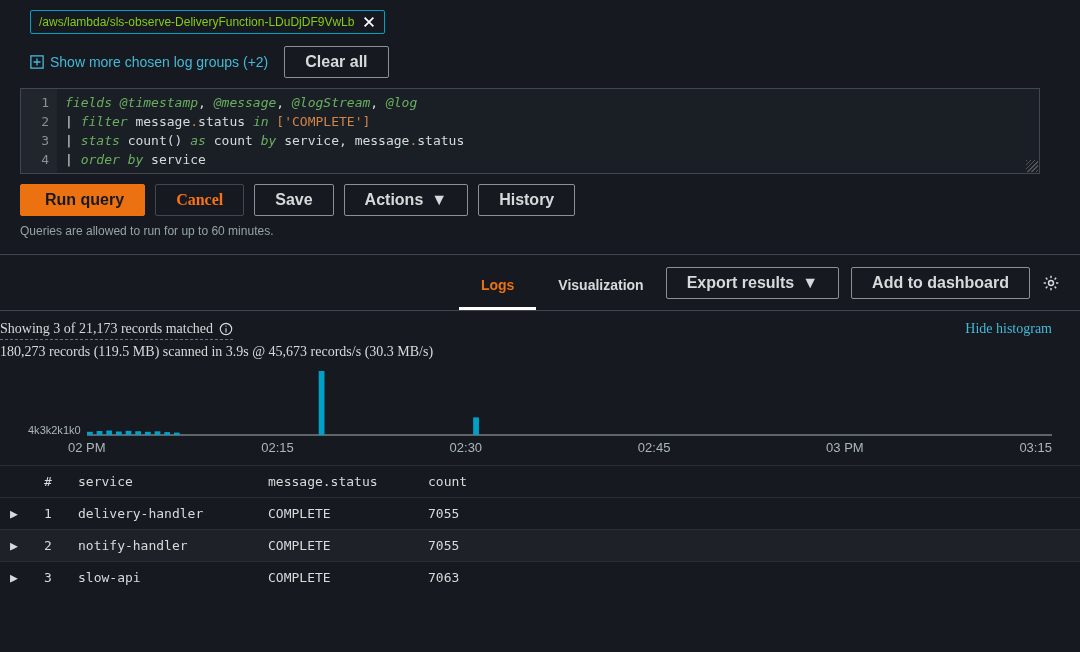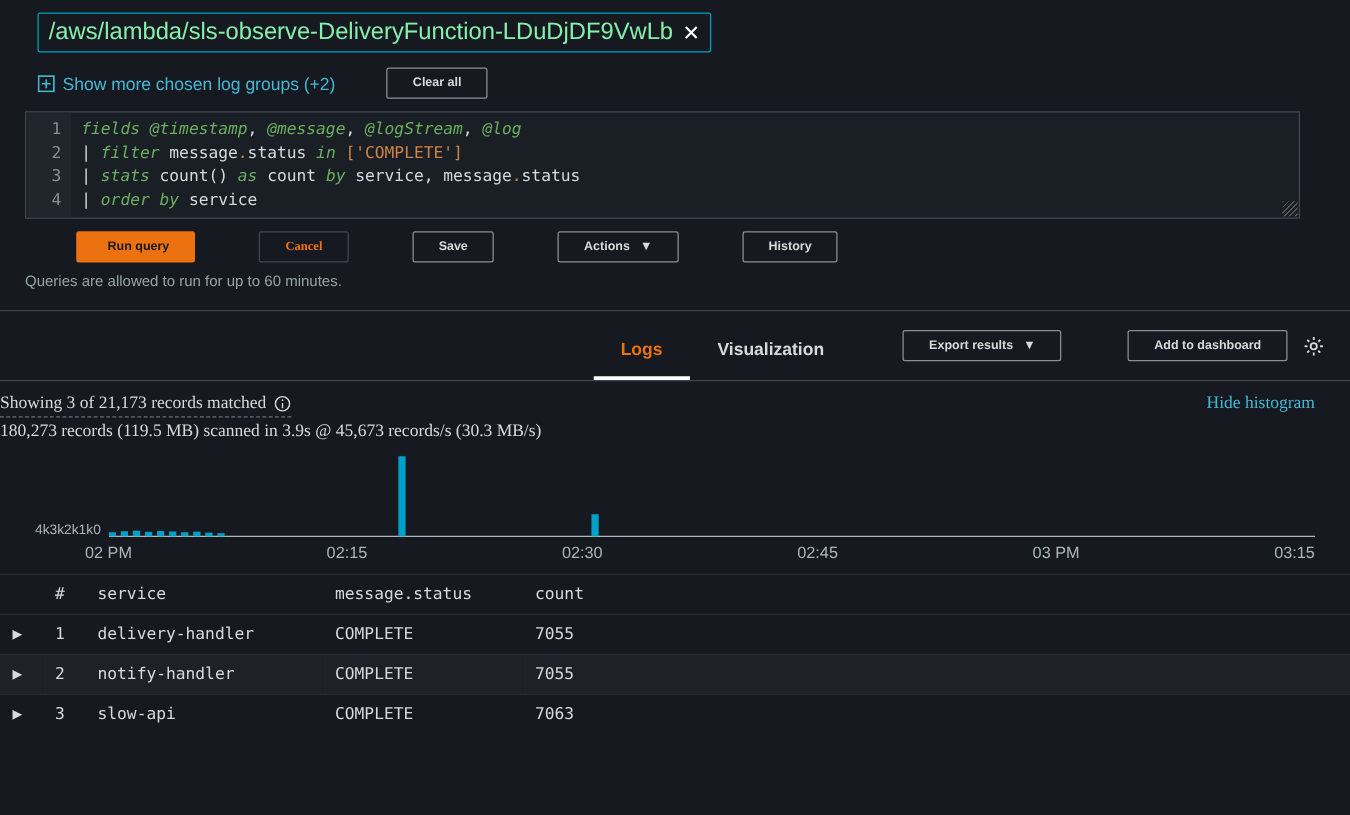--- a/index.html
+++ b/index.html
@@ -15,37 +15,36 @@
     .top-section { padding: 10px 20px 0 20px; }
     .chip {
       display: inline-flex;
       align-items: center;
       border: 1px solid #00a1c9;
       border-radius: 2px;
       padding: 4px 8px;
       margin: 0 0 12px 10px;
       background: #16191f;
     }
-    .chip-label { color: #86efac; font-size: 19px; padding-right: 8px; }
+    .chip-label { color: #84cc16; font-size: 12px; padding-right: 8px; }
     .chip-close { color: #fff; cursor: pointer; display:flex; align-items:center; }
     .chip-close svg { width: 14px; height: 14px; }
-    .below-chip { display: flex; align-items: center; margin-bottom: 10px; margin-left: 10px; }
+    .below-chip { display: flex; align-items: center; gap: 16px; margin-bottom: 10px; margin-left: 10px; }
     .show-more-link { color: #44b9d6; cursor: pointer; display: inline-flex; align-items: center; gap: 6px; }
     .show-more-link svg { width: 14px; height: 14px; }
     .btn {
       background: transparent;
       border: 1px solid #879196;
       color: #d5dbdb;
       padding: 6px 20px;
-      font-size: 10px;
+      font-size: 16px;
       font-weight: 700;
       cursor: pointer;
       border-radius: 2px;
       font-family: inherit;
-      margin-left: 41px;
     }
     .btn:disabled { color: #f97316; border-color: #424650; cursor: default; font-family: Liberation Serif, serif; }
     .btn-primary { background: #ec7211; border-color: #ec7211; color: #16191f; padding-left: 24px; }
     .btn-row { display: flex; gap: 10px; margin: 10px 0 8px 0; }
     .hint { color: #95a5a6; font-size: 12px; margin-bottom: 16px; }
     
     .editor {
       border: 1px solid #424650;
       background: #1a1f26;
       display: flex;

